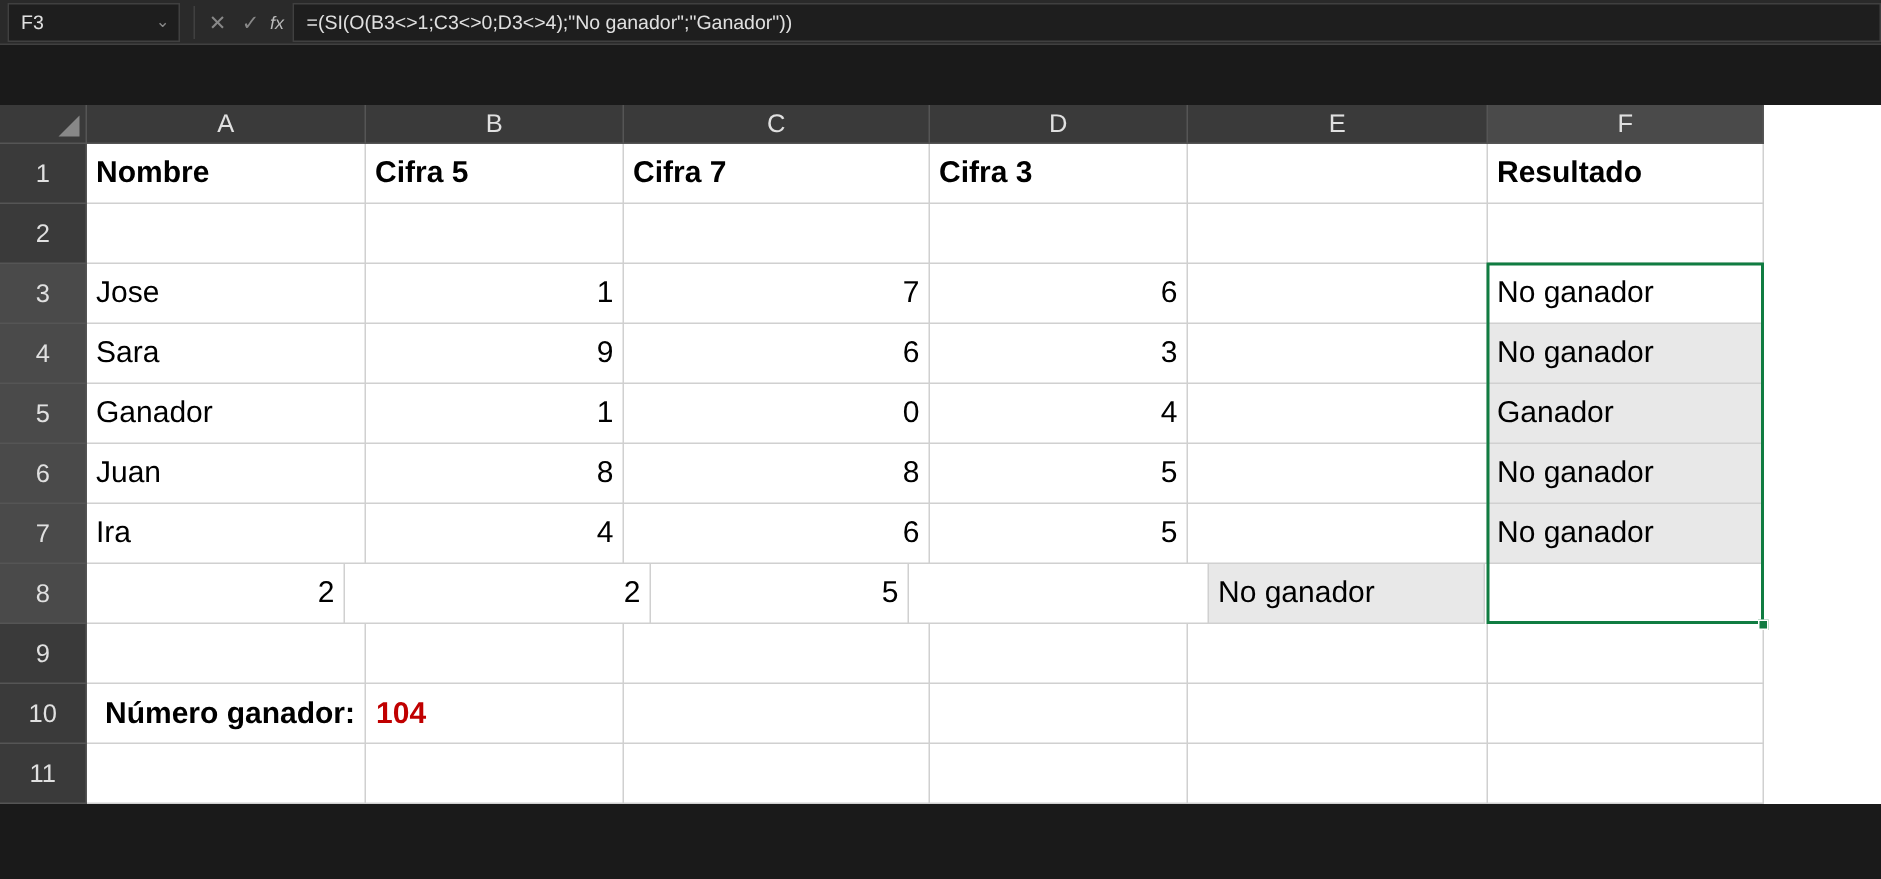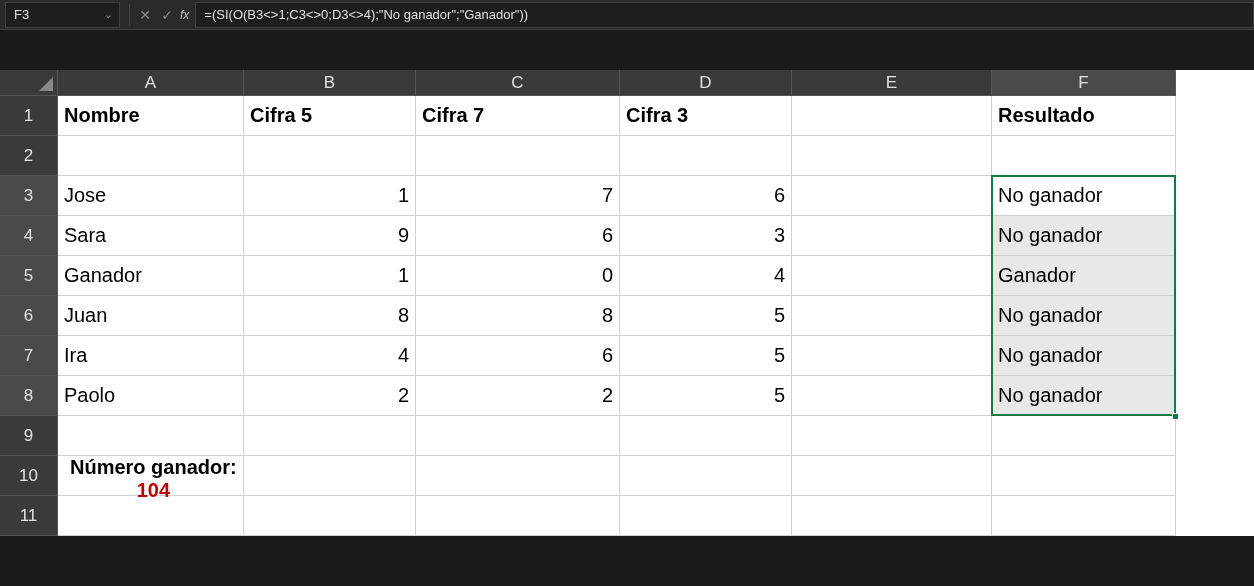--- a/index.html
+++ b/index.html
@@ -168,25 +168,24 @@
 }
 .merged-text {
   position: absolute;
   display: flex;
   align-items: center;
   font-size: 20px;
   font-weight: 700;
   color: #000;
   z-index: 2;
   padding: 0 6px;
-  flex-direction: column;
 }
 .merged-text .red-num {
   color: #c00000;
-  margin-left: 0;
+  margin-left: 14px;
 }
 </style>
 </head>
 <body>
 
 <div class="formula-bar">
   <div class="name-box">
     <span>F3</span>
     <span class="name-box-dropdown">⌄</span>
   </div>
@@ -279,21 +278,20 @@
     <div class="cell col-A">Ira</div>
     <div class="cell col-B right">4</div>
     <div class="cell col-C right">6</div>
     <div class="cell col-D right">5</div>
     <div class="cell col-E"></div>
     <div class="cell col-F fill-bg">No ganador</div>
   </div>
 
   <div class="row">
     <div class="row-header selected">8</div>
-    <div class="cell col-A">Paolo</div>
     <div class="cell col-B right">2</div>
     <div class="cell col-C right">2</div>
     <div class="cell col-D right">5</div>
     <div class="cell col-E"></div>
     <div class="cell col-F fill-bg">No ganador</div>
   </div>
 
   <div class="row">
     <div class="row-header">9</div>
     <div class="cell col-A"></div>

